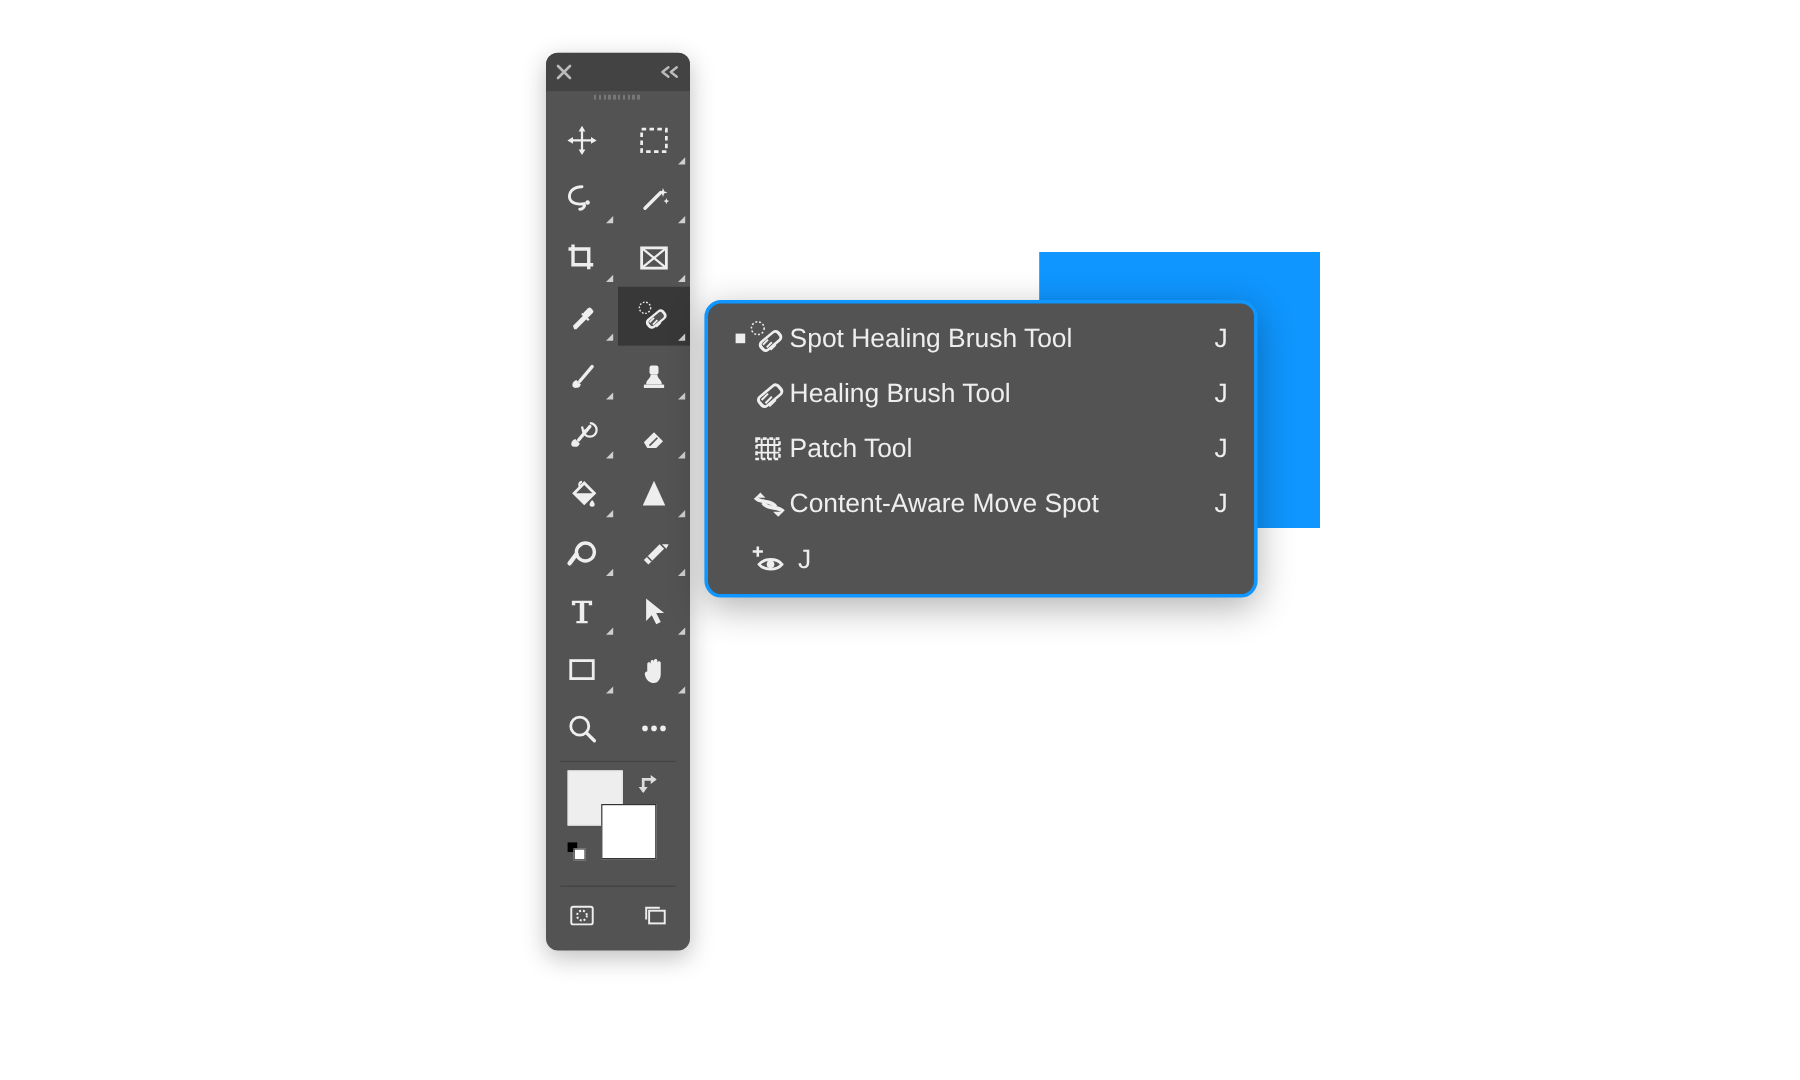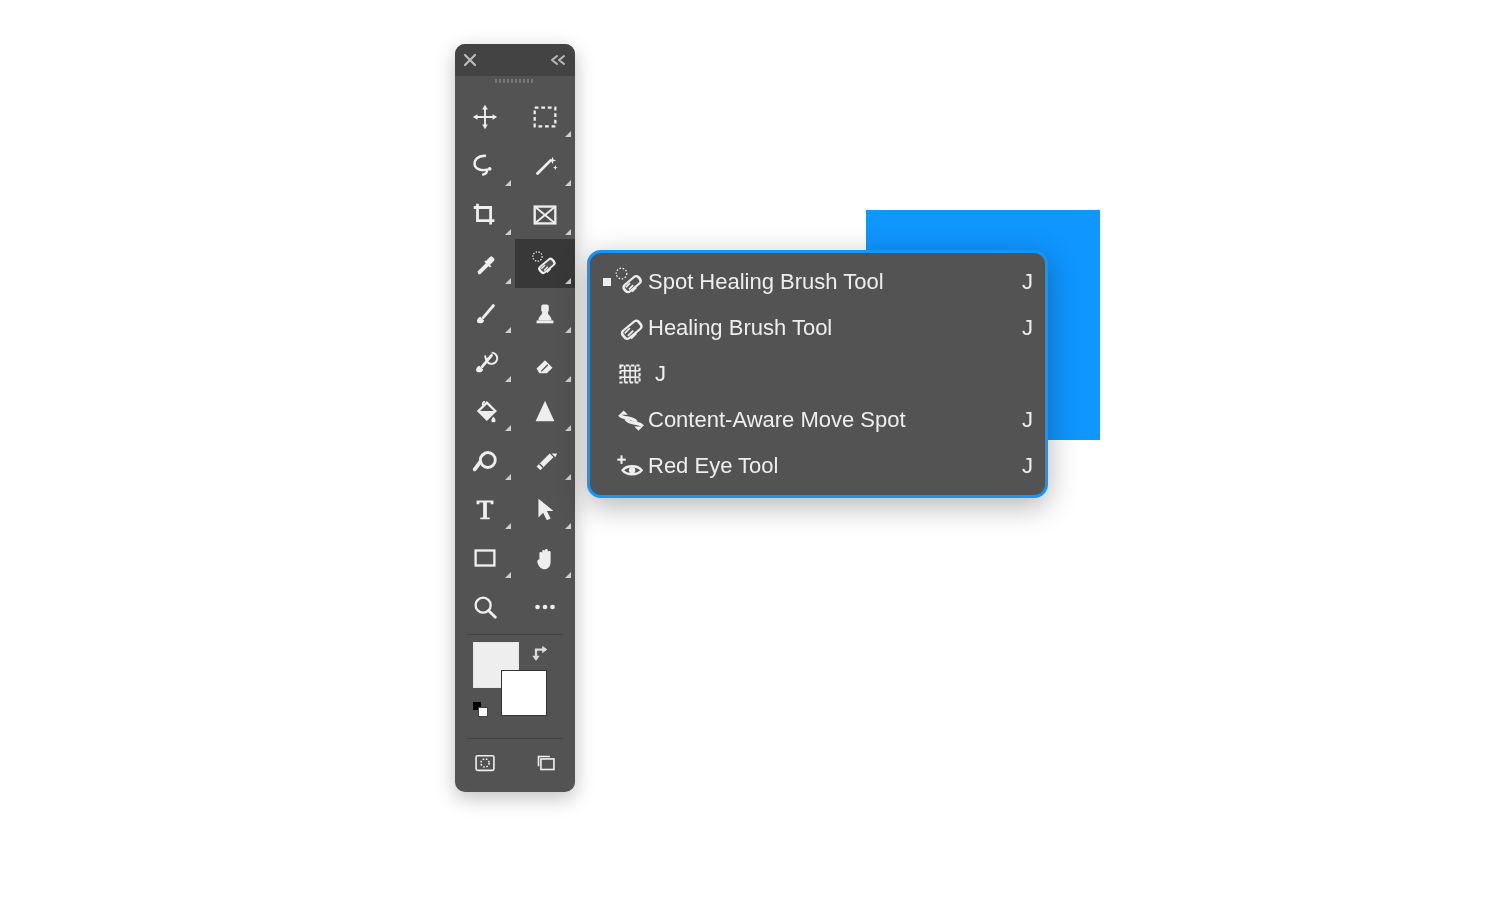--- a/index.html
+++ b/index.html
@@ -47,21 +47,21 @@
   .bot{height:48px;display:flex;align-items:center;justify-content:center;}
   .bot svg{width:28px;height:26px;}
 
   
   .flyout{
     position:absolute;left:587px;top:250px;width:455px;background:#535353;
     border:3px solid #0f96ff;border-radius:14px;padding:6px 0;color:#eee;font-size:22px;
     box-shadow:0 8px 30px rgba(0,0,0,.3);
   }
   .fly-item{
-    display:flex;align-items:center;height:46px;padding:0 12px;cursor:default;
+    display:flex;align-items:center;height:46px;padding:0 22px;cursor:default;
   }
   .fly-item .bullet{width:10px;height:10px;display:flex;align-items:center;justify-content:center;}
   .fly-item .bullet.active::before{content:"";width:8px;height:8px;background:#eee;}
   .fly-item .ico{width:36px;height:36px;display:flex;align-items:center;justify-content:center;}
   .fly-item .ico svg{width:34px;height:34px;}
   .fly-item .label{flex:1;}
   .fly-item .key{width:18px;text-align:right;color:#eee;}
 
 </style>
 </head>
@@ -457,35 +457,35 @@
       <span class="label">Healing Brush Tool</span>
       <span class="key">J</span>
     </div>
     <div class="fly-item">
       <span class="bullet "></span>
       <span class="ico">
         <svg viewBox="0 0 32 32" width="34" height="34">
           <use href="#i-patch"></use>
         </svg>
       </span>
+      <span class="label">Patch Tool</span>
       <span class="key">J</span>
     </div>
     <div class="fly-item">
       <span class="bullet "></span>
       <span class="ico">
         <svg viewBox="0 0 32 32" width="34" height="34">
           <use href="#i-contentmove"></use>
         </svg>
       </span>
       <span class="label">Content-Aware Move Spot</span>
       <span class="key">J</span>
     </div>
     <div class="fly-item">
       <span class="bullet "></span>
       <span class="ico">
         <svg viewBox="0 0 32 32" width="34" height="34">
           <use href="#i-redeye"></use>
         </svg>
       </span>
-      <span class="label">Red Eye Tool</span>
       <span class="key">J</span>
     </div>
   </div>
 
 </body></html>

